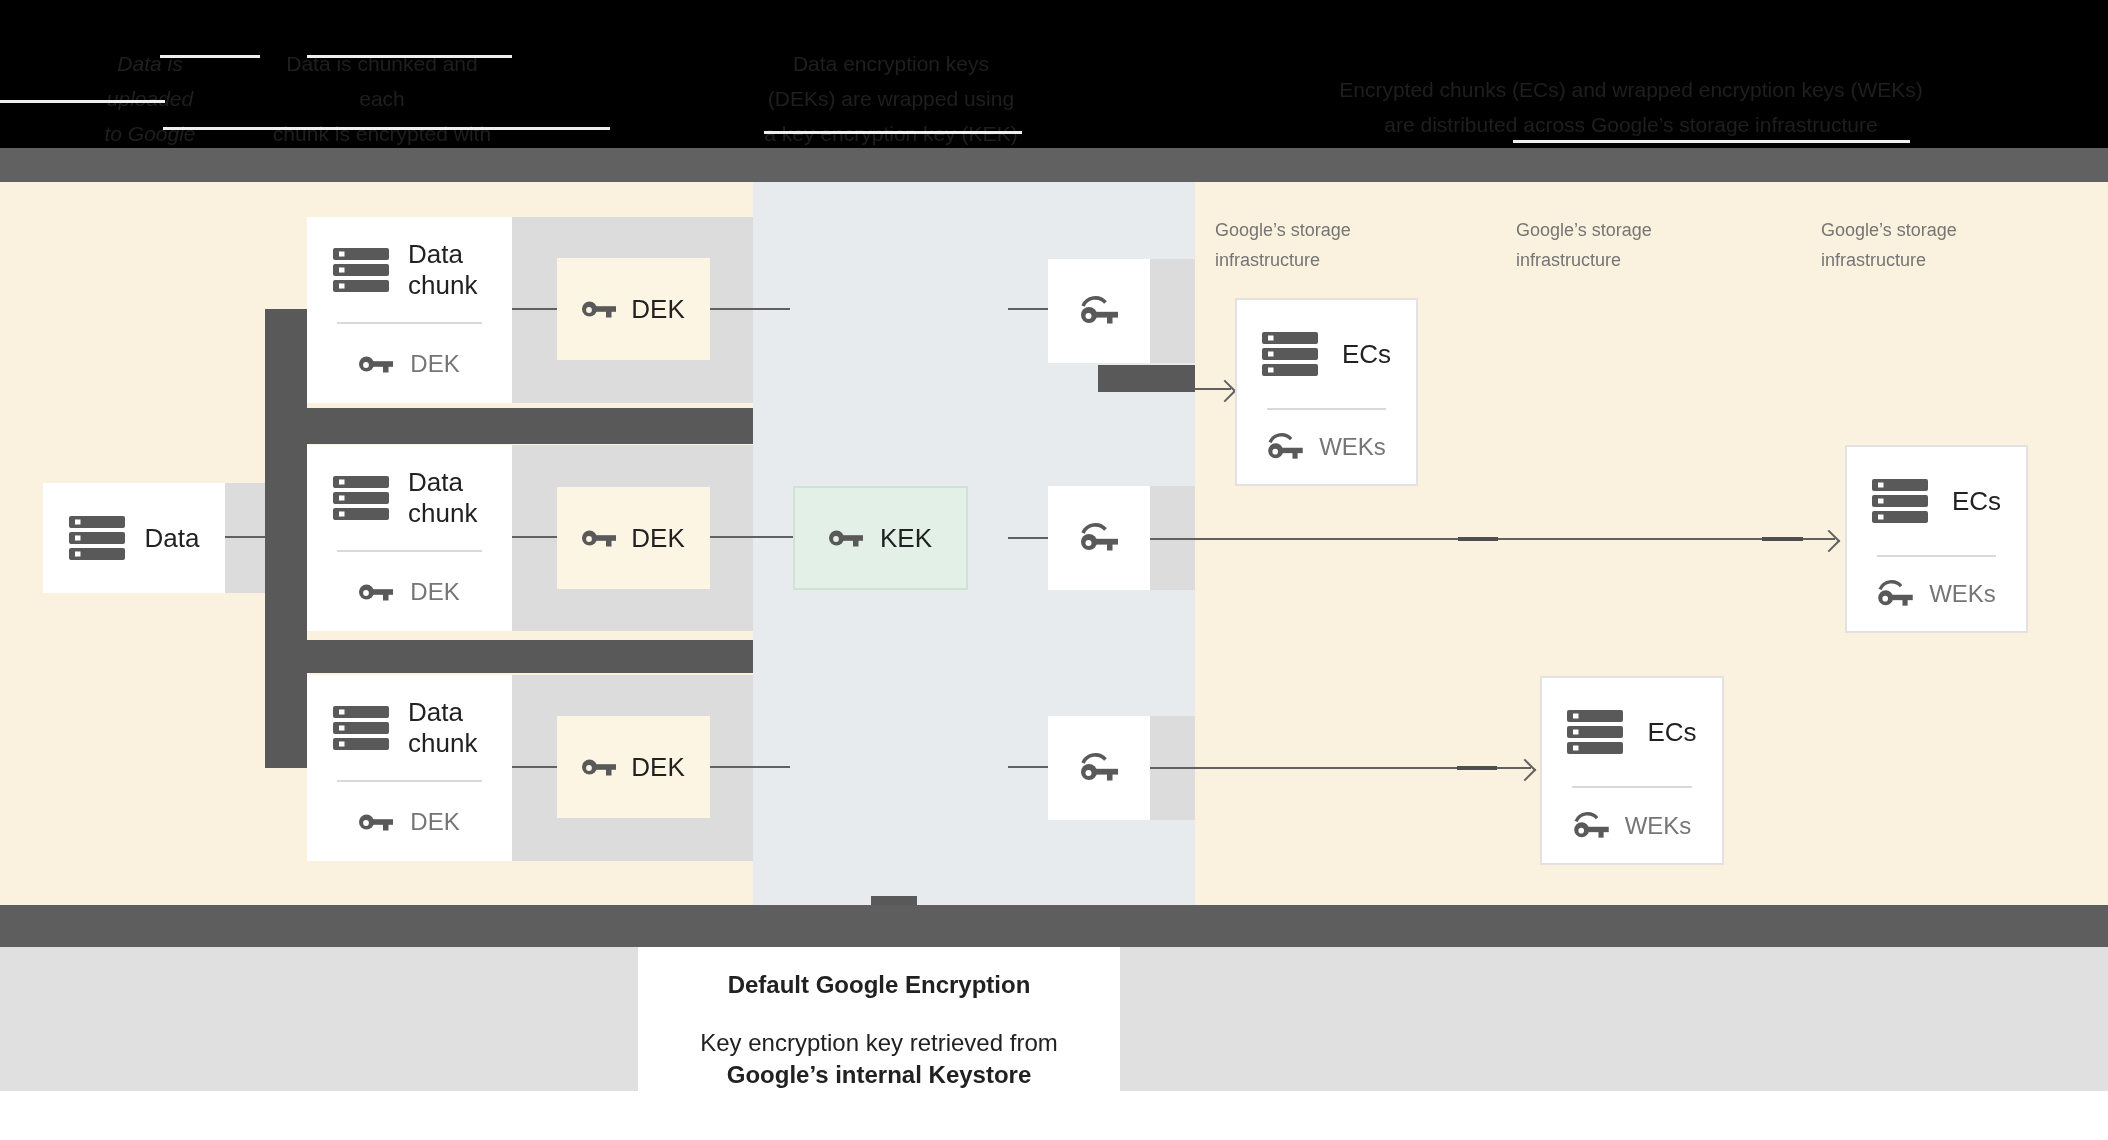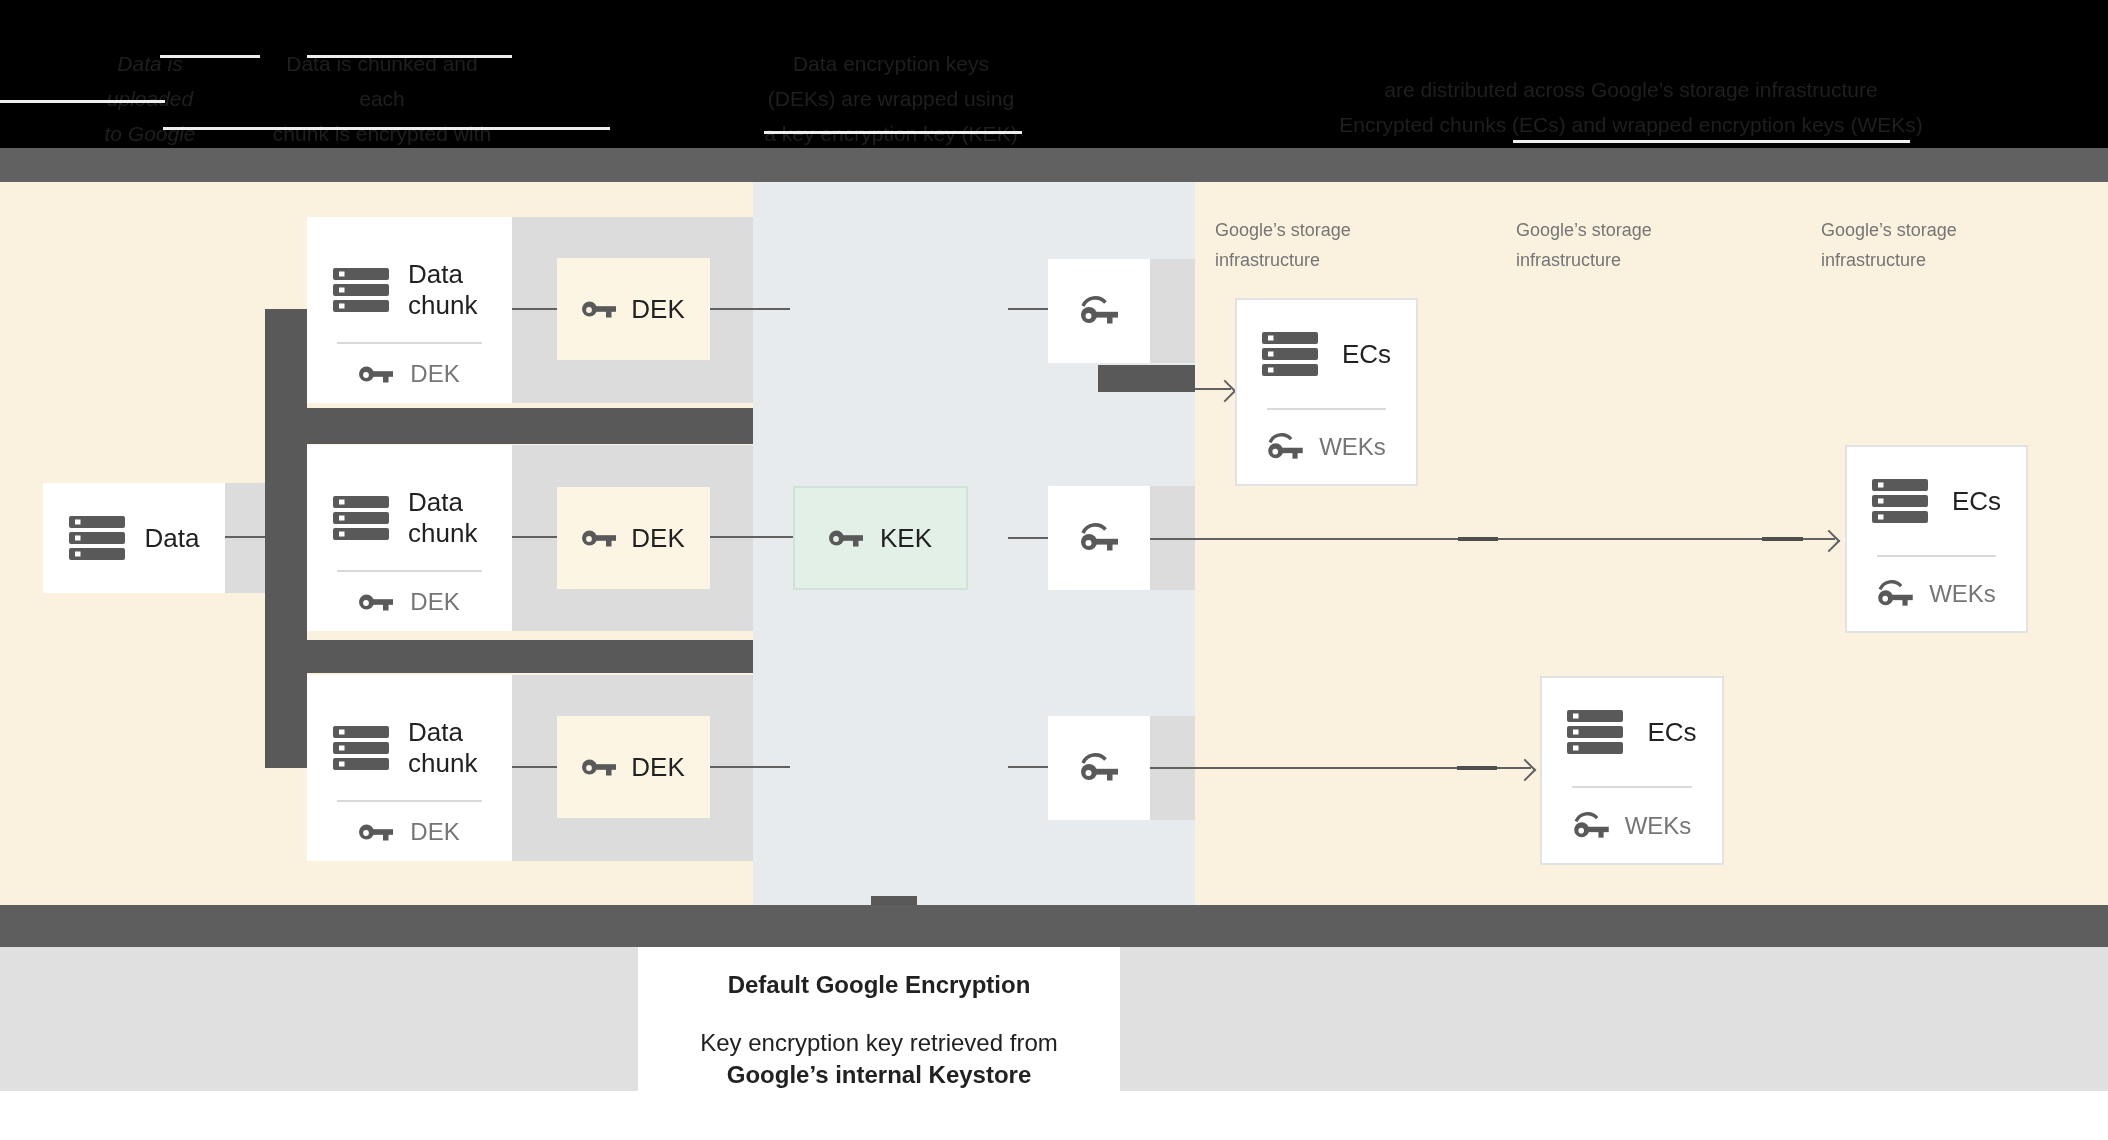--- a/index.html
+++ b/index.html
@@ -18,21 +18,21 @@
   
   .canvas{left:0;top:182px;width:2108px;height:723px;background:#faf2df;}
   .panel{left:753px;top:0px;width:442px;height:723px;background:#e8ebed;}
   .gray{background:#dcdcdc;}
   .dark{background:#595959;}
   .box{position:absolute;background:#ffffff;box-sizing:border-box;}
   .row-flex{display:flex;align-items:center;justify-content:center;}
   .lbl{color:#212121;font-size:26px;line-height:31px;}
   .lbl-gray{color:#757575;font-size:24px;}
   .divider{border-top:2px solid #d9d9d9;margin:0 30px;}
-  .chunk-top{height:105px;display:flex;align-items:center;justify-content:center;gap:19px;margin-top:20px;}
+  .chunk-top{height:105px;display:flex;align-items:center;justify-content:center;gap:19px;}
   .chunk-bottom{flex:1;display:flex;align-items:center;justify-content:center;gap:17px;}
   .cream{background:#fcf5e4;--hole:#fcf5e4;}
   .mint{background:#e3f0e8;border:2px solid #cfe2d6;--hole:#e3f0e8;}
   .ecs-top{height:108px;display:flex;align-items:center;justify-content:center;gap:24px;}
   .ecs-bottom{flex:1;display:flex;align-items:center;justify-content:center;gap:16px;}
   .storage-label{position:absolute;color:#757575;font-size:18px;line-height:30px;}
   .line{position:absolute;height:2px;background:#616161;}
   .thick-seg{position:absolute;height:4px;background:#4e4e4e;}
   .arrowhead{position:absolute;width:14px;height:14px;border-top:2.5px solid #616161;border-right:2.5px solid #616161;transform:rotate(45deg);}
   .dk{fill:#595959;}
@@ -62,22 +62,22 @@
       <div>Data is chunked and each</div>
       <div>chunk is encrypted with its</div>
       <div>own data encryption key (DEK)</div>
     </div>
     <div class="banner-col" style="left:758px;top:46px;width:266px;">
       <div>Data encryption keys</div>
       <div>(DEKs) are wrapped using</div>
       <div>a key encryption key (KEK)</div>
     </div>
     <div class="banner-col" style="left:1310px;top:72px;width:642px;">
+      <div>Encrypted chunks (ECs) and wrapped encryption keys (WEKs)</div>
       <div>are distributed across Google’s storage infrastructure</div>
-      <div>Encrypted chunks (ECs) and wrapped encryption keys (WEKs)</div>
     </div>
     <div class="artifact" style="left:160px;top:55px;width:100px;"></div>
     <div class="artifact" style="left:307px;top:55px;width:205px;"></div>
     <div class="artifact" style="left:0px;top:100px;width:165px;"></div>
     <div class="artifact" style="left:163px;top:127px;width:447px;"></div>
     <div class="artifact" style="left:764px;top:131px;width:258px;"></div>
     <div class="artifact" style="left:1513px;top:140px;width:397px;"></div>
   </div>
 
   <div class="abs bar" style="top:148px;height:34px;"></div>

